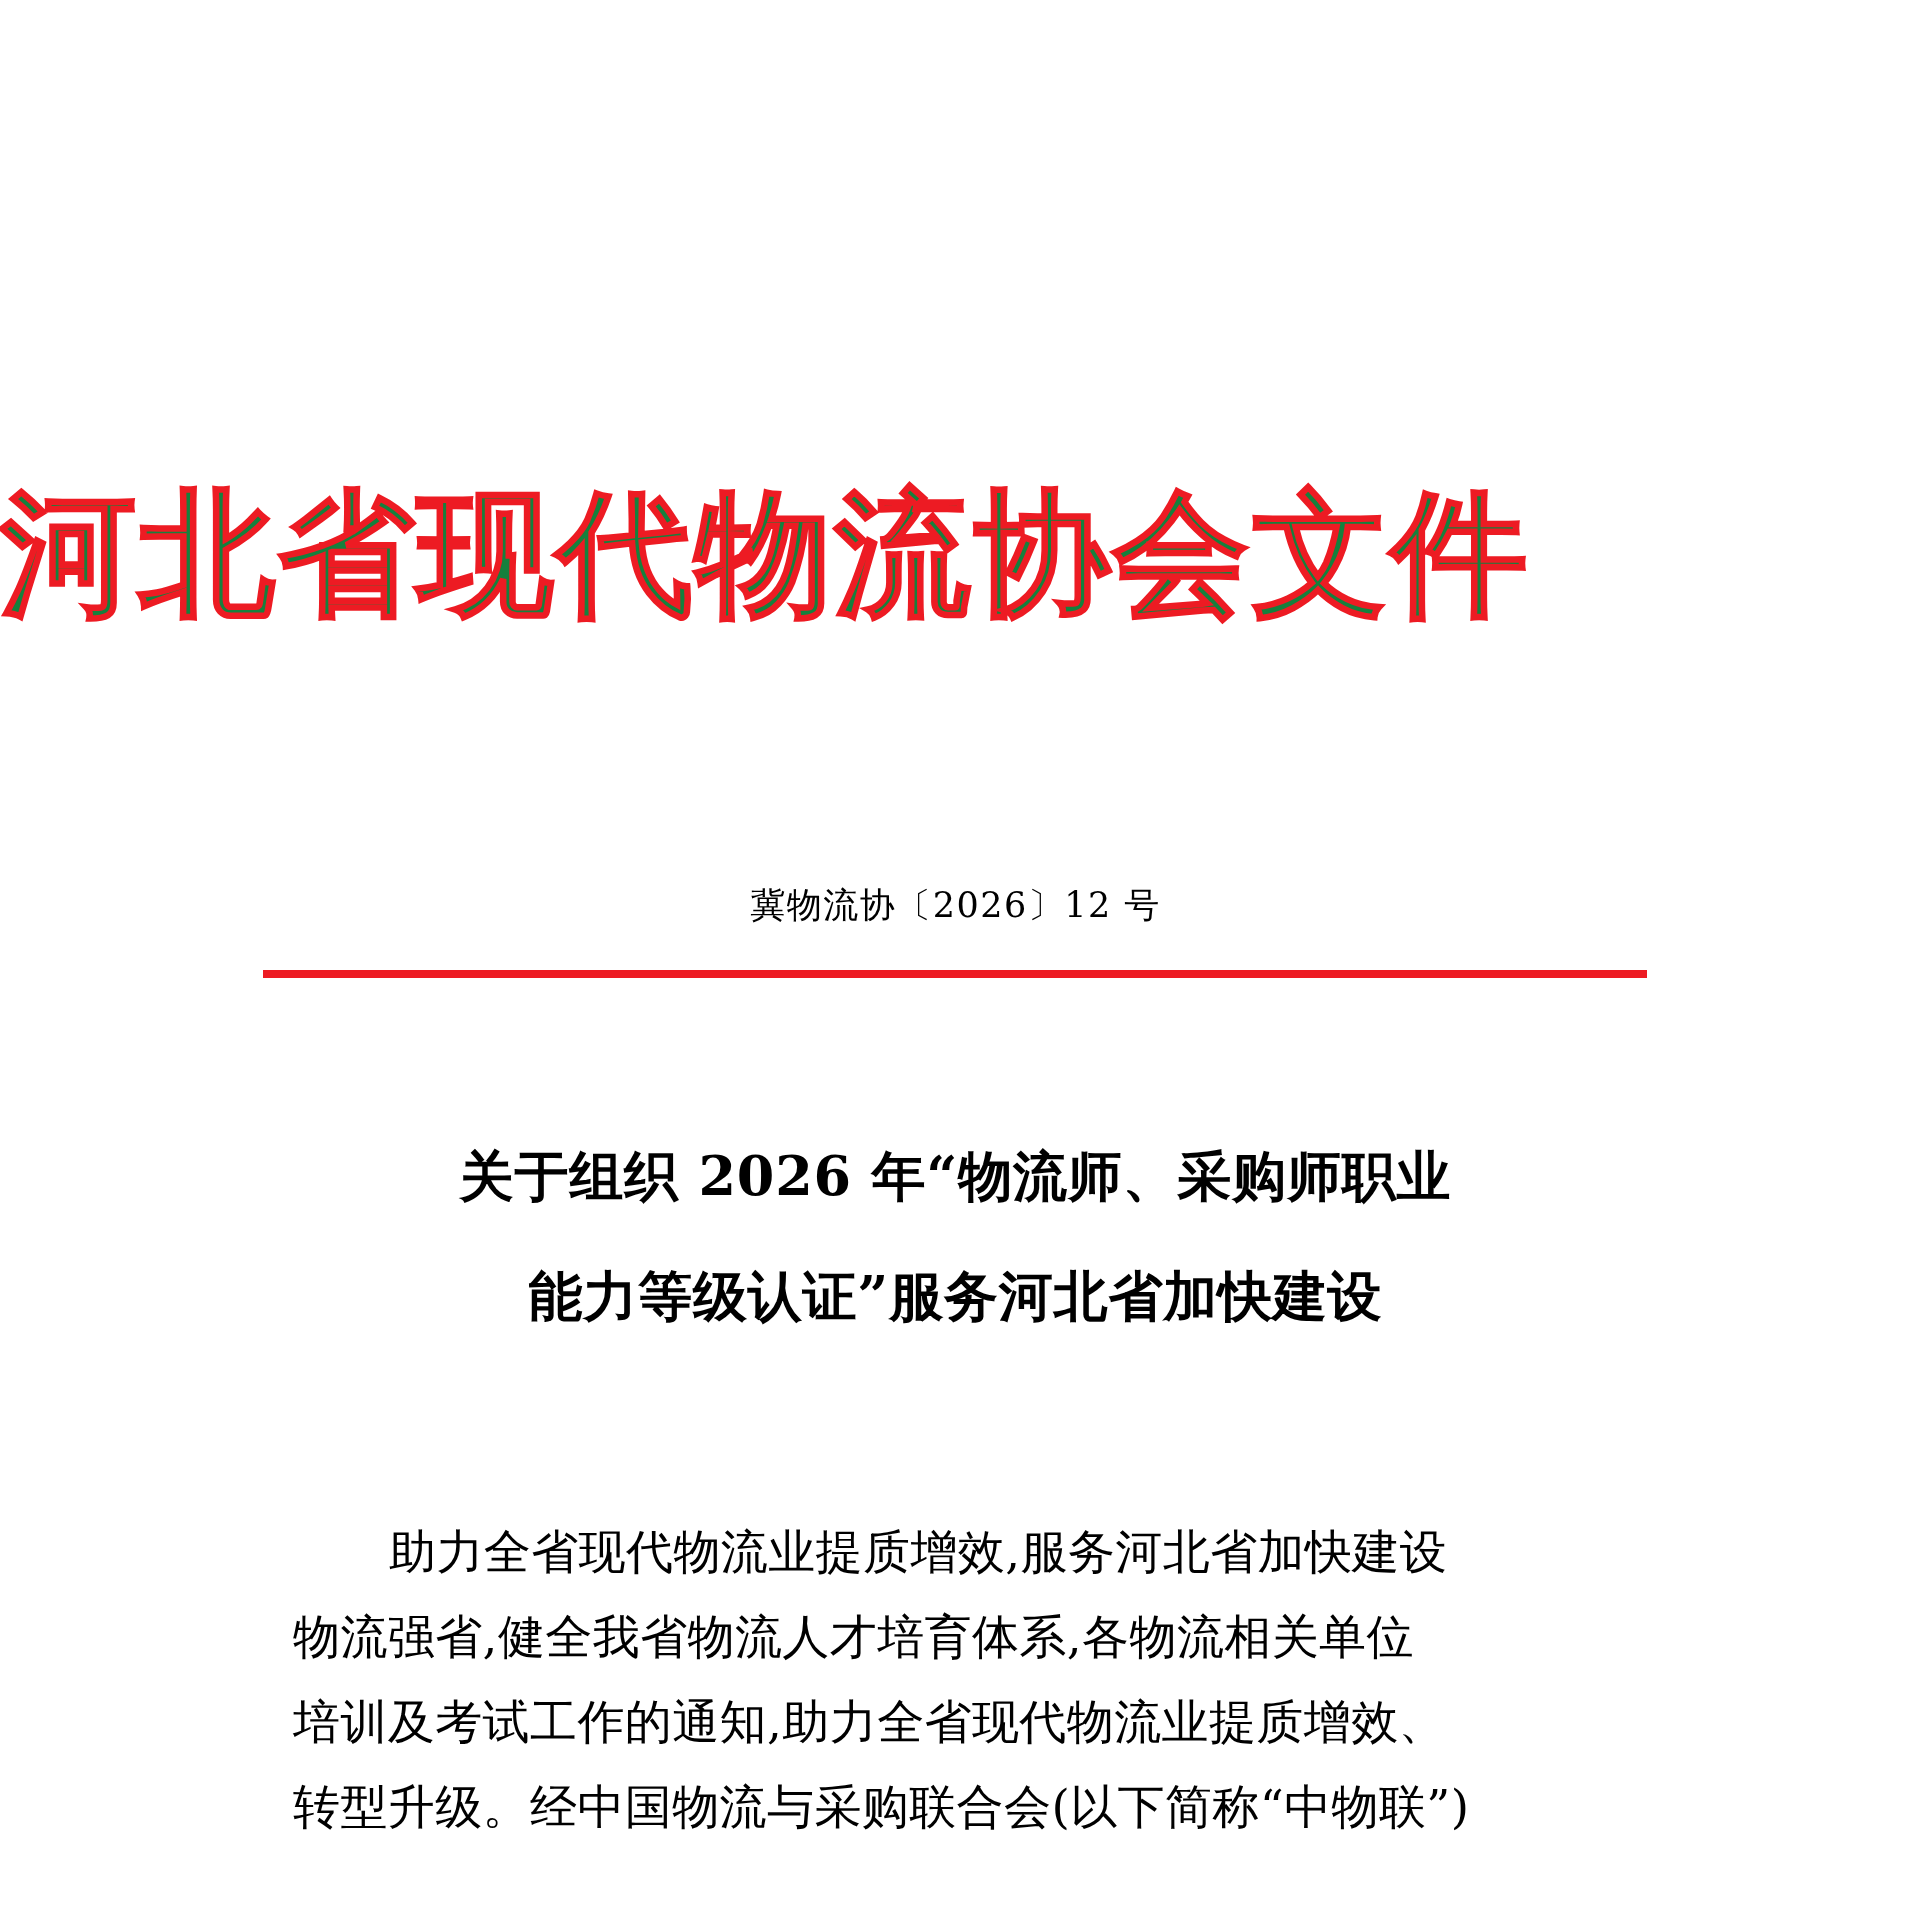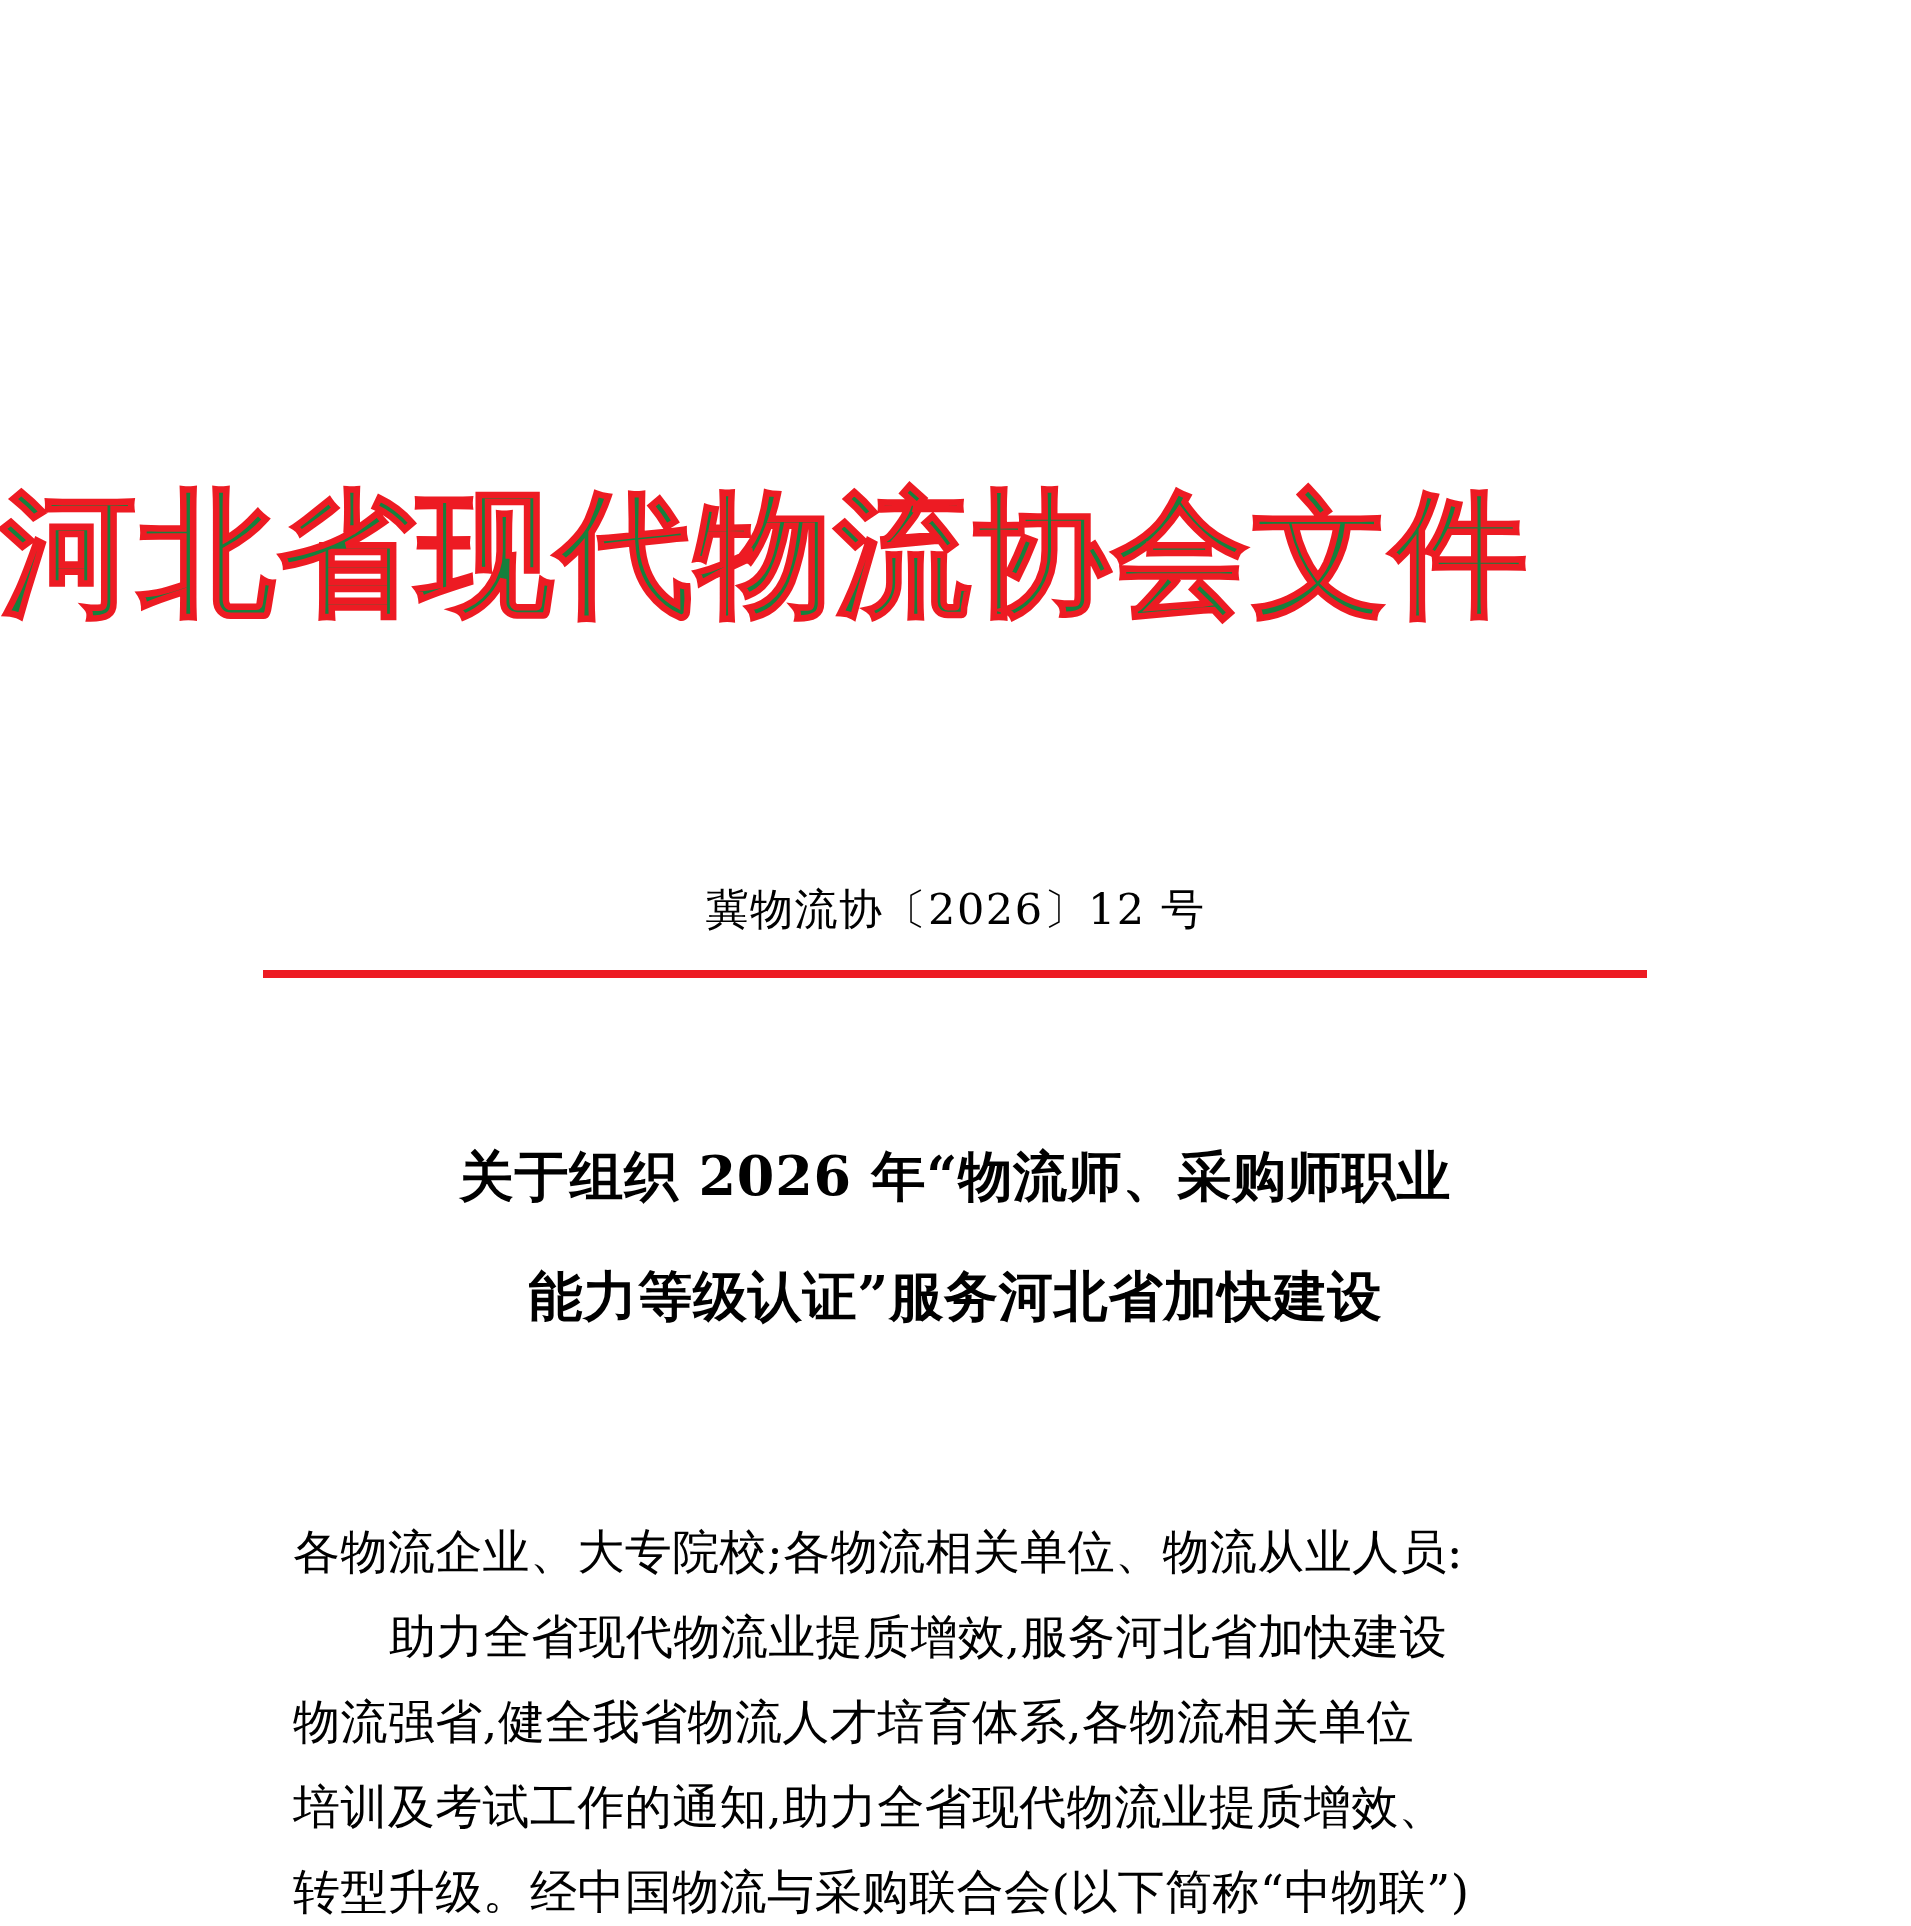--- a/index.html
+++ b/index.html
@@ -39,21 +39,21 @@
   }
 
   
   .doc-number {
     position: absolute;
     left: 0;
     top: 884px;
     width: 1911px;
     text-align: center;
     font-family: "DejaVu Serif", "Liberation Serif", serif;
-    font-size: 43px;
+    font-size: 35px;
     line-height: 1.2;
     letter-spacing: 1.5px;
     color: #000000;
     white-space: nowrap;
   }
 
   
   .red-rule {
     position: absolute;
     left: 263px;
@@ -113,21 +113,20 @@
   <div class="doc-number">冀物流协〔2026〕12 号</div>
 
   <div class="red-rule"></div>
 
   <div class="doc-title">
     <span class="tline">关于组织 2026 年“物流师、采购师职业</span>
     <span class="tline">能力等级认证”服务河北省加快建设</span>
   </div>
 
   <div class="body-block">
-    <span class="body-line">各物流企业、大专院校;各物流相关单位、物流从业人员:</span>
     <span class="body-line indent2">助力全省现代物流业提质增效,服务河北省加快建设</span>
     <span class="body-line">物流强省,健全我省物流人才培育体系,各物流相关单位</span>
     <span class="body-line">培训及考试工作的通知,助力全省现代物流业提质增效、</span>
     <span class="body-line">转型升级。经中国物流与采购联合会(以下简称“中物联”)</span>
 
   </div>
 
 </div>
 
 

